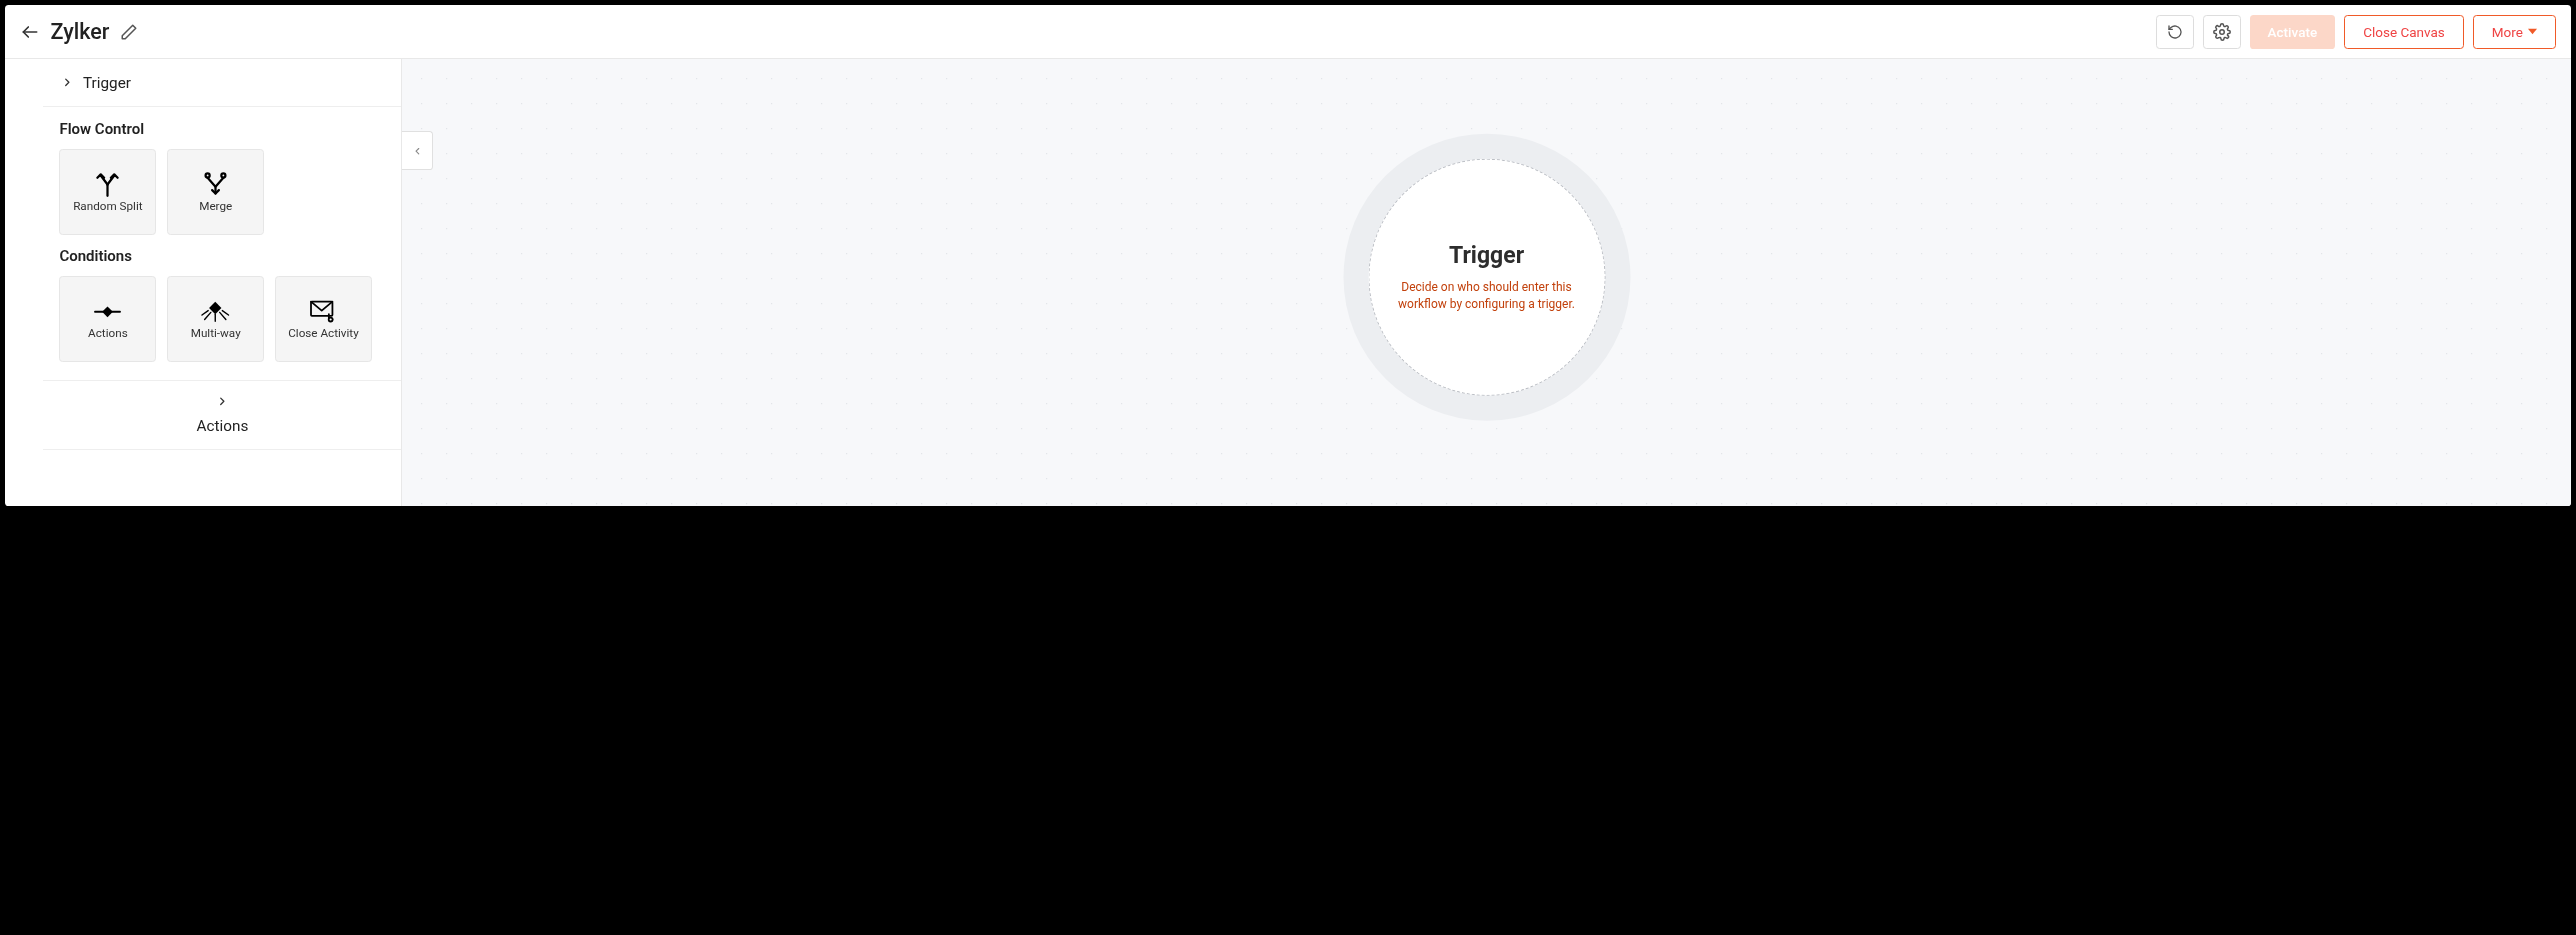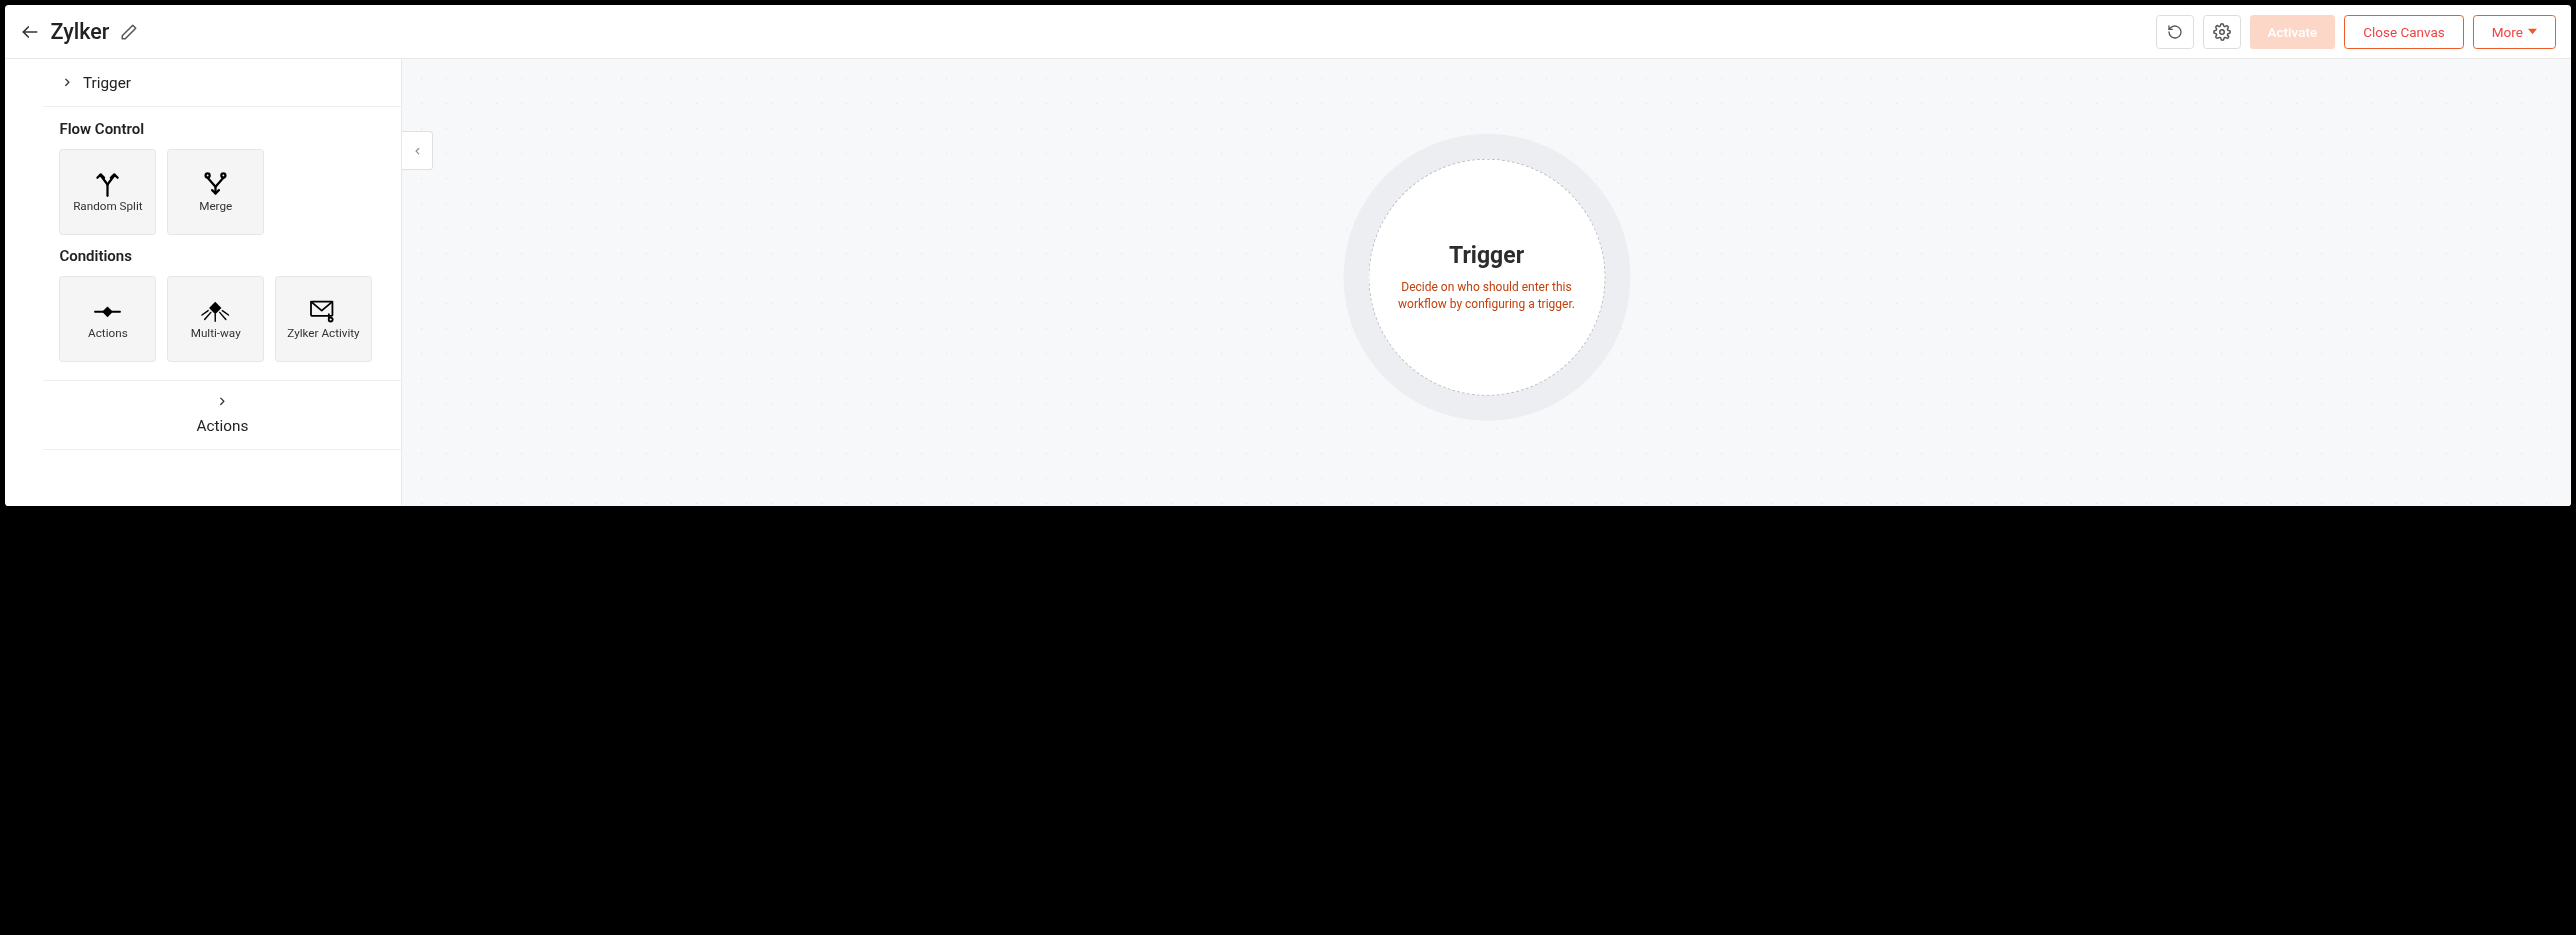--- a/index.html
+++ b/index.html
@@ -294,21 +294,21 @@
           </div>
           <div class="tile">
             <span class="tile-icon">
               <svg width="29" height="25" viewBox="0 0 32 28" fill="none" stroke="#000" stroke-width="2" stroke-linecap="round" stroke-linejoin="round">
                   <rect x="2" y="3" width="24" height="16" rx="1"></rect>
                   <polyline points="2 3 14 13 26 3"></polyline>
                   <path d="M22 17 v4 a2 2 0 0 0 2 2 h2" fill="none"></path>
                   <circle cx="24" cy="23" r="2.2" fill="#fff"></circle>
                 </svg>
             </span>
-            <span class="tile-label">Zylker Activity</span>
+            <span class="tile-label">Close Activity</span>
           </div>
         </div>
       </div>
 
       <div class="section-row" style="border-top:0.9px solid #eee;flex-direction:column;">
         <span class="chev">
           <svg width="12.6" height="12.6" viewBox="0 0 24 24" fill="none" stroke="#333" stroke-width="2.5" stroke-linecap="round" stroke-linejoin="round">
               <polyline points="9 18 15 12 9 6"></polyline>
             </svg>
         </span>

